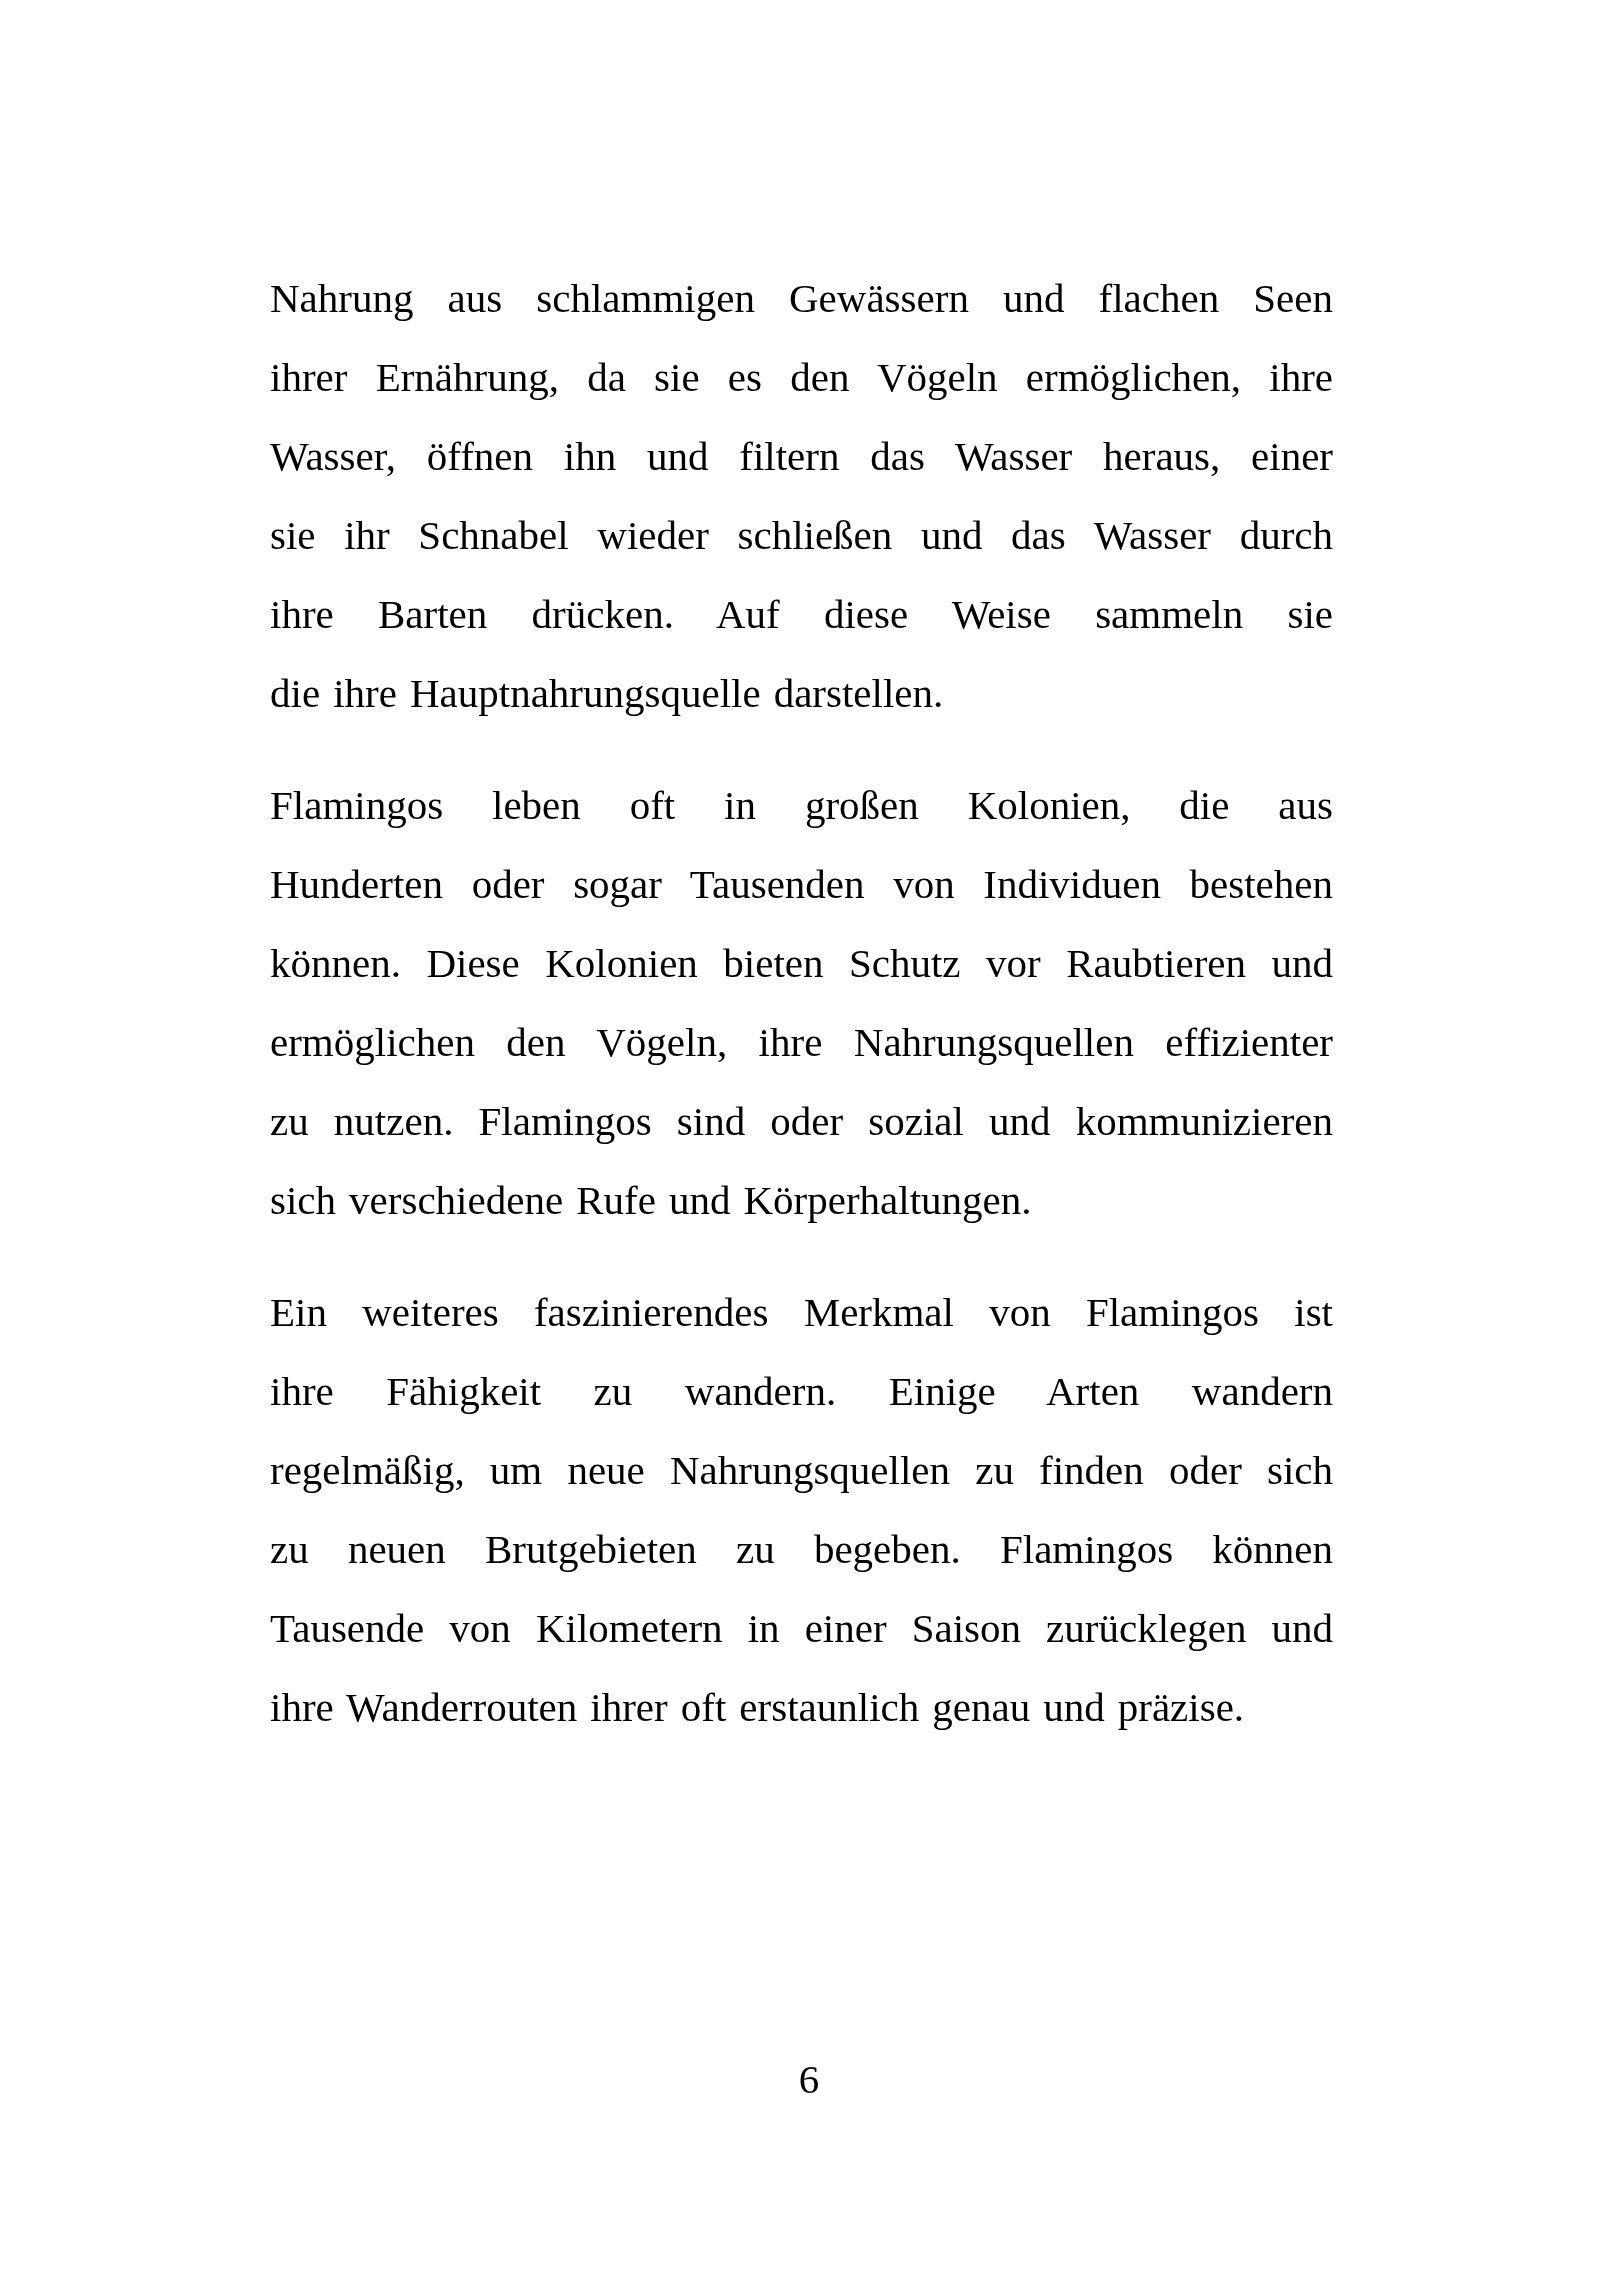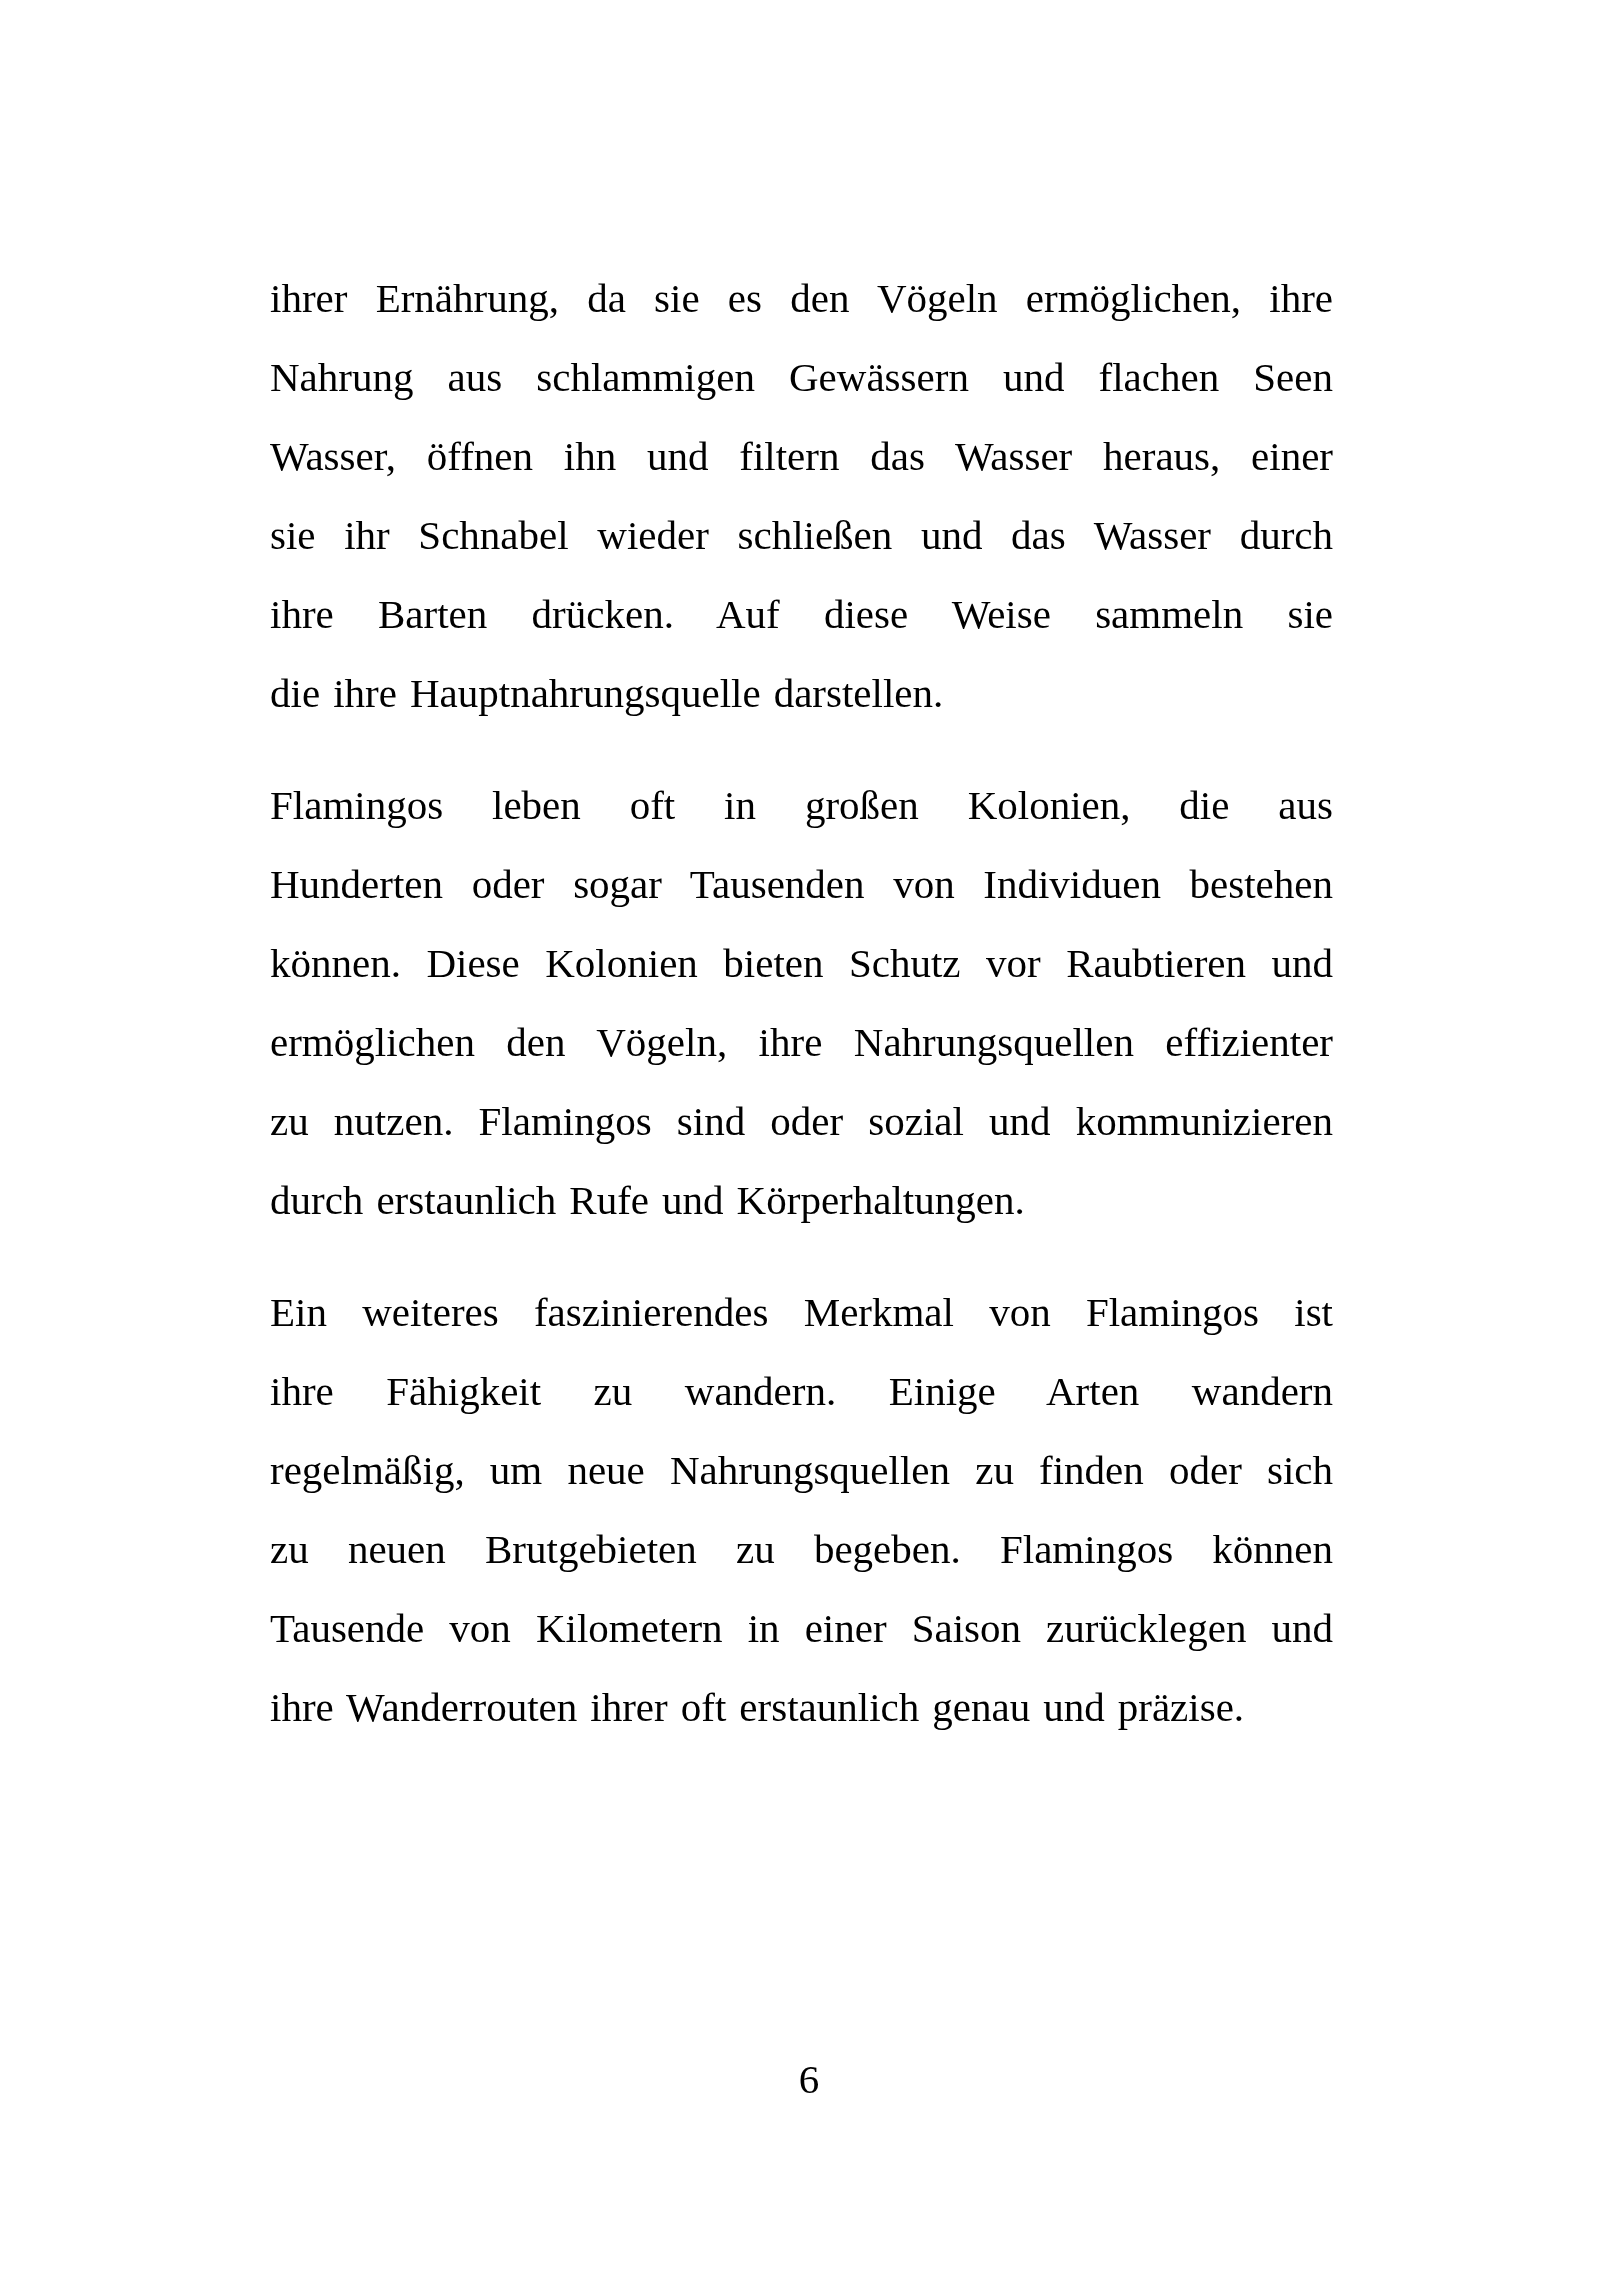--- a/index.html
+++ b/index.html
@@ -52,34 +52,34 @@
     font-size: 41px;
     line-height: 79px;
   }
 </style>
 </head>
 <body>
 
 <div class="page">
   <div class="text-block">
       <div class="paragraph">
+        <div class="line">Nahrung aus schlammigen Gewässern und flachen Seen</div>
         <div class="line">ihrer Ernährung, da sie es den Vögeln ermöglichen, ihre</div>
-        <div class="line">Nahrung aus schlammigen Gewässern und flachen Seen</div>
         <div class="line">Wasser, öffnen ihn und filtern das Wasser heraus, einer</div>
         <div class="line">sie ihr Schnabel wieder schließen und das Wasser durch</div>
         <div class="line">ihre Barten drücken. Auf diese Weise sammeln sie</div>
         <div class="line last">die ihre Hauptnahrungsquelle darstellen.</div>
       </div>
       <div class="paragraph">
         <div class="line">Flamingos leben oft in großen Kolonien, die aus</div>
         <div class="line">Hunderten oder sogar Tausenden von Individuen bestehen</div>
         <div class="line">können. Diese Kolonien bieten Schutz vor Raubtieren und</div>
         <div class="line">ermöglichen den Vögeln, ihre Nahrungsquellen effizienter</div>
         <div class="line">zu nutzen. Flamingos sind oder sozial und kommunizieren</div>
-        <div class="line last">durch erstaunlich Rufe und Körperhaltungen.</div>
+        <div class="line last">sich verschiedene Rufe und Körperhaltungen.</div>
       </div>
       <div class="paragraph">
         <div class="line">Ein weiteres faszinierendes Merkmal von Flamingos ist</div>
         <div class="line">ihre Fähigkeit zu wandern. Einige Arten wandern</div>
         <div class="line">regelmäßig, um neue Nahrungsquellen zu finden oder sich</div>
         <div class="line">zu neuen Brutgebieten zu begeben. Flamingos können</div>
         <div class="line">Tausende von Kilometern in einer Saison zurücklegen und</div>
         <div class="line last">ihre Wanderrouten ihrer oft erstaunlich genau und präzise.</div>
       </div>
     </div>

